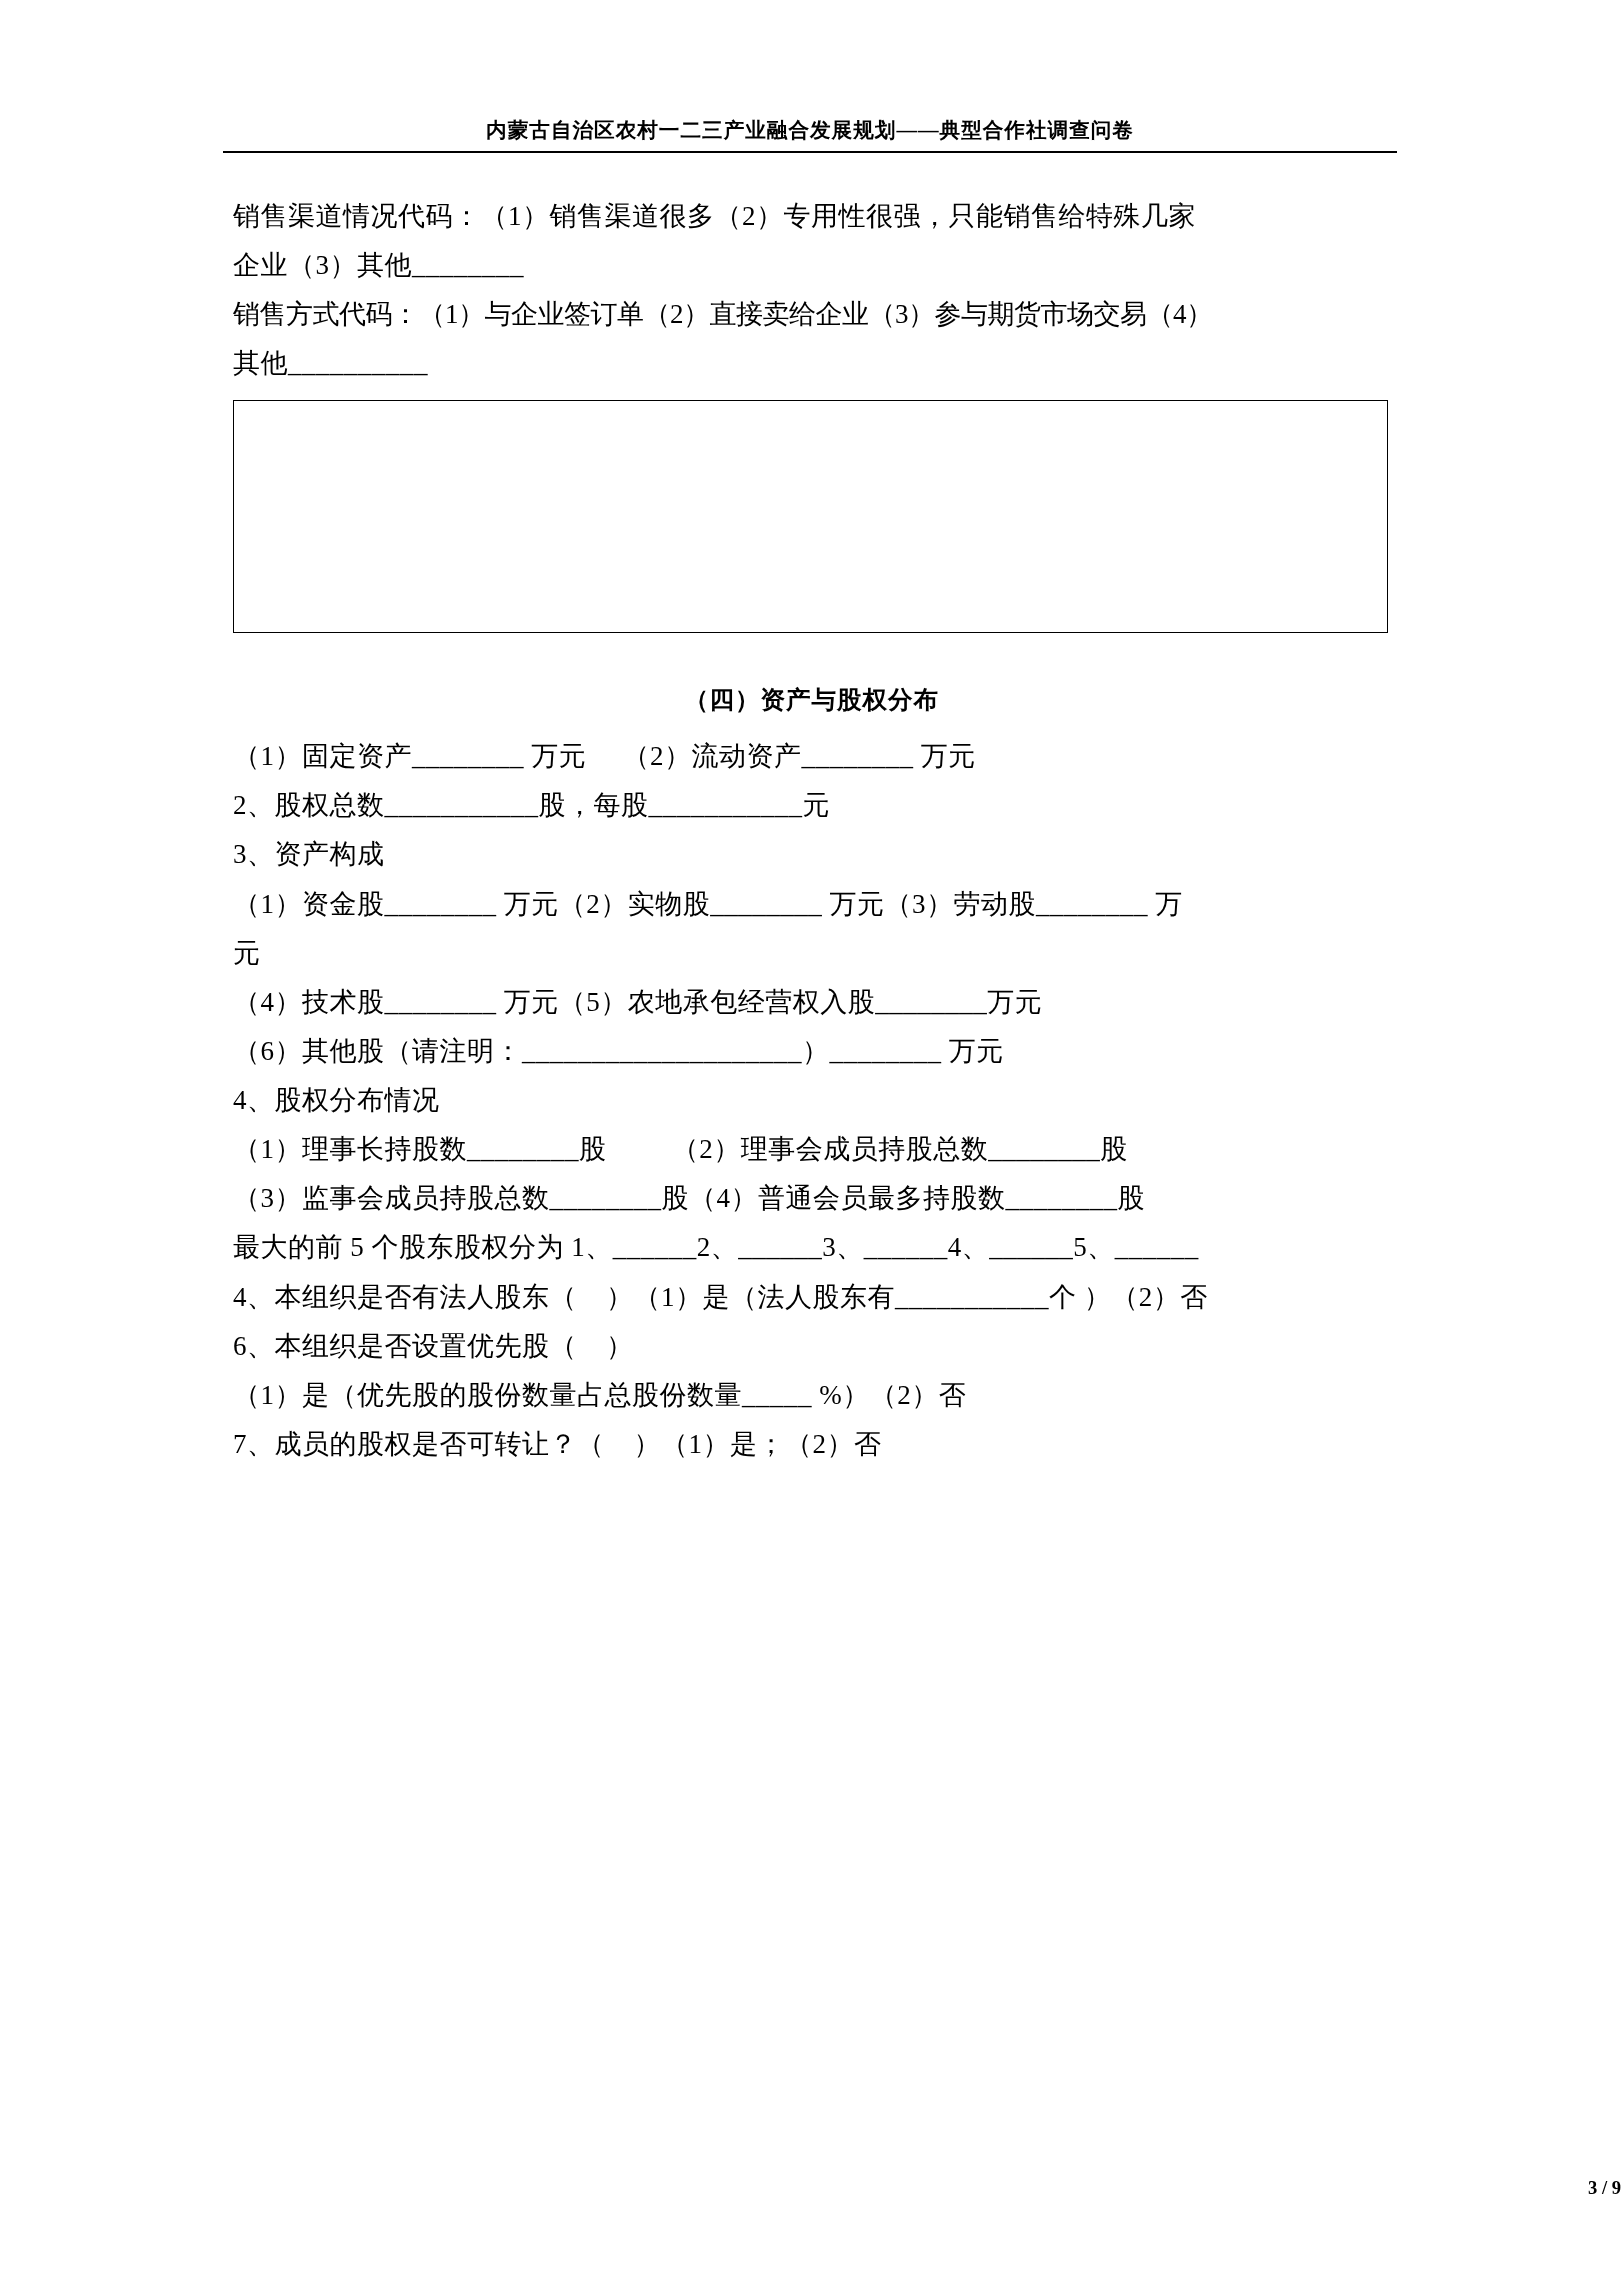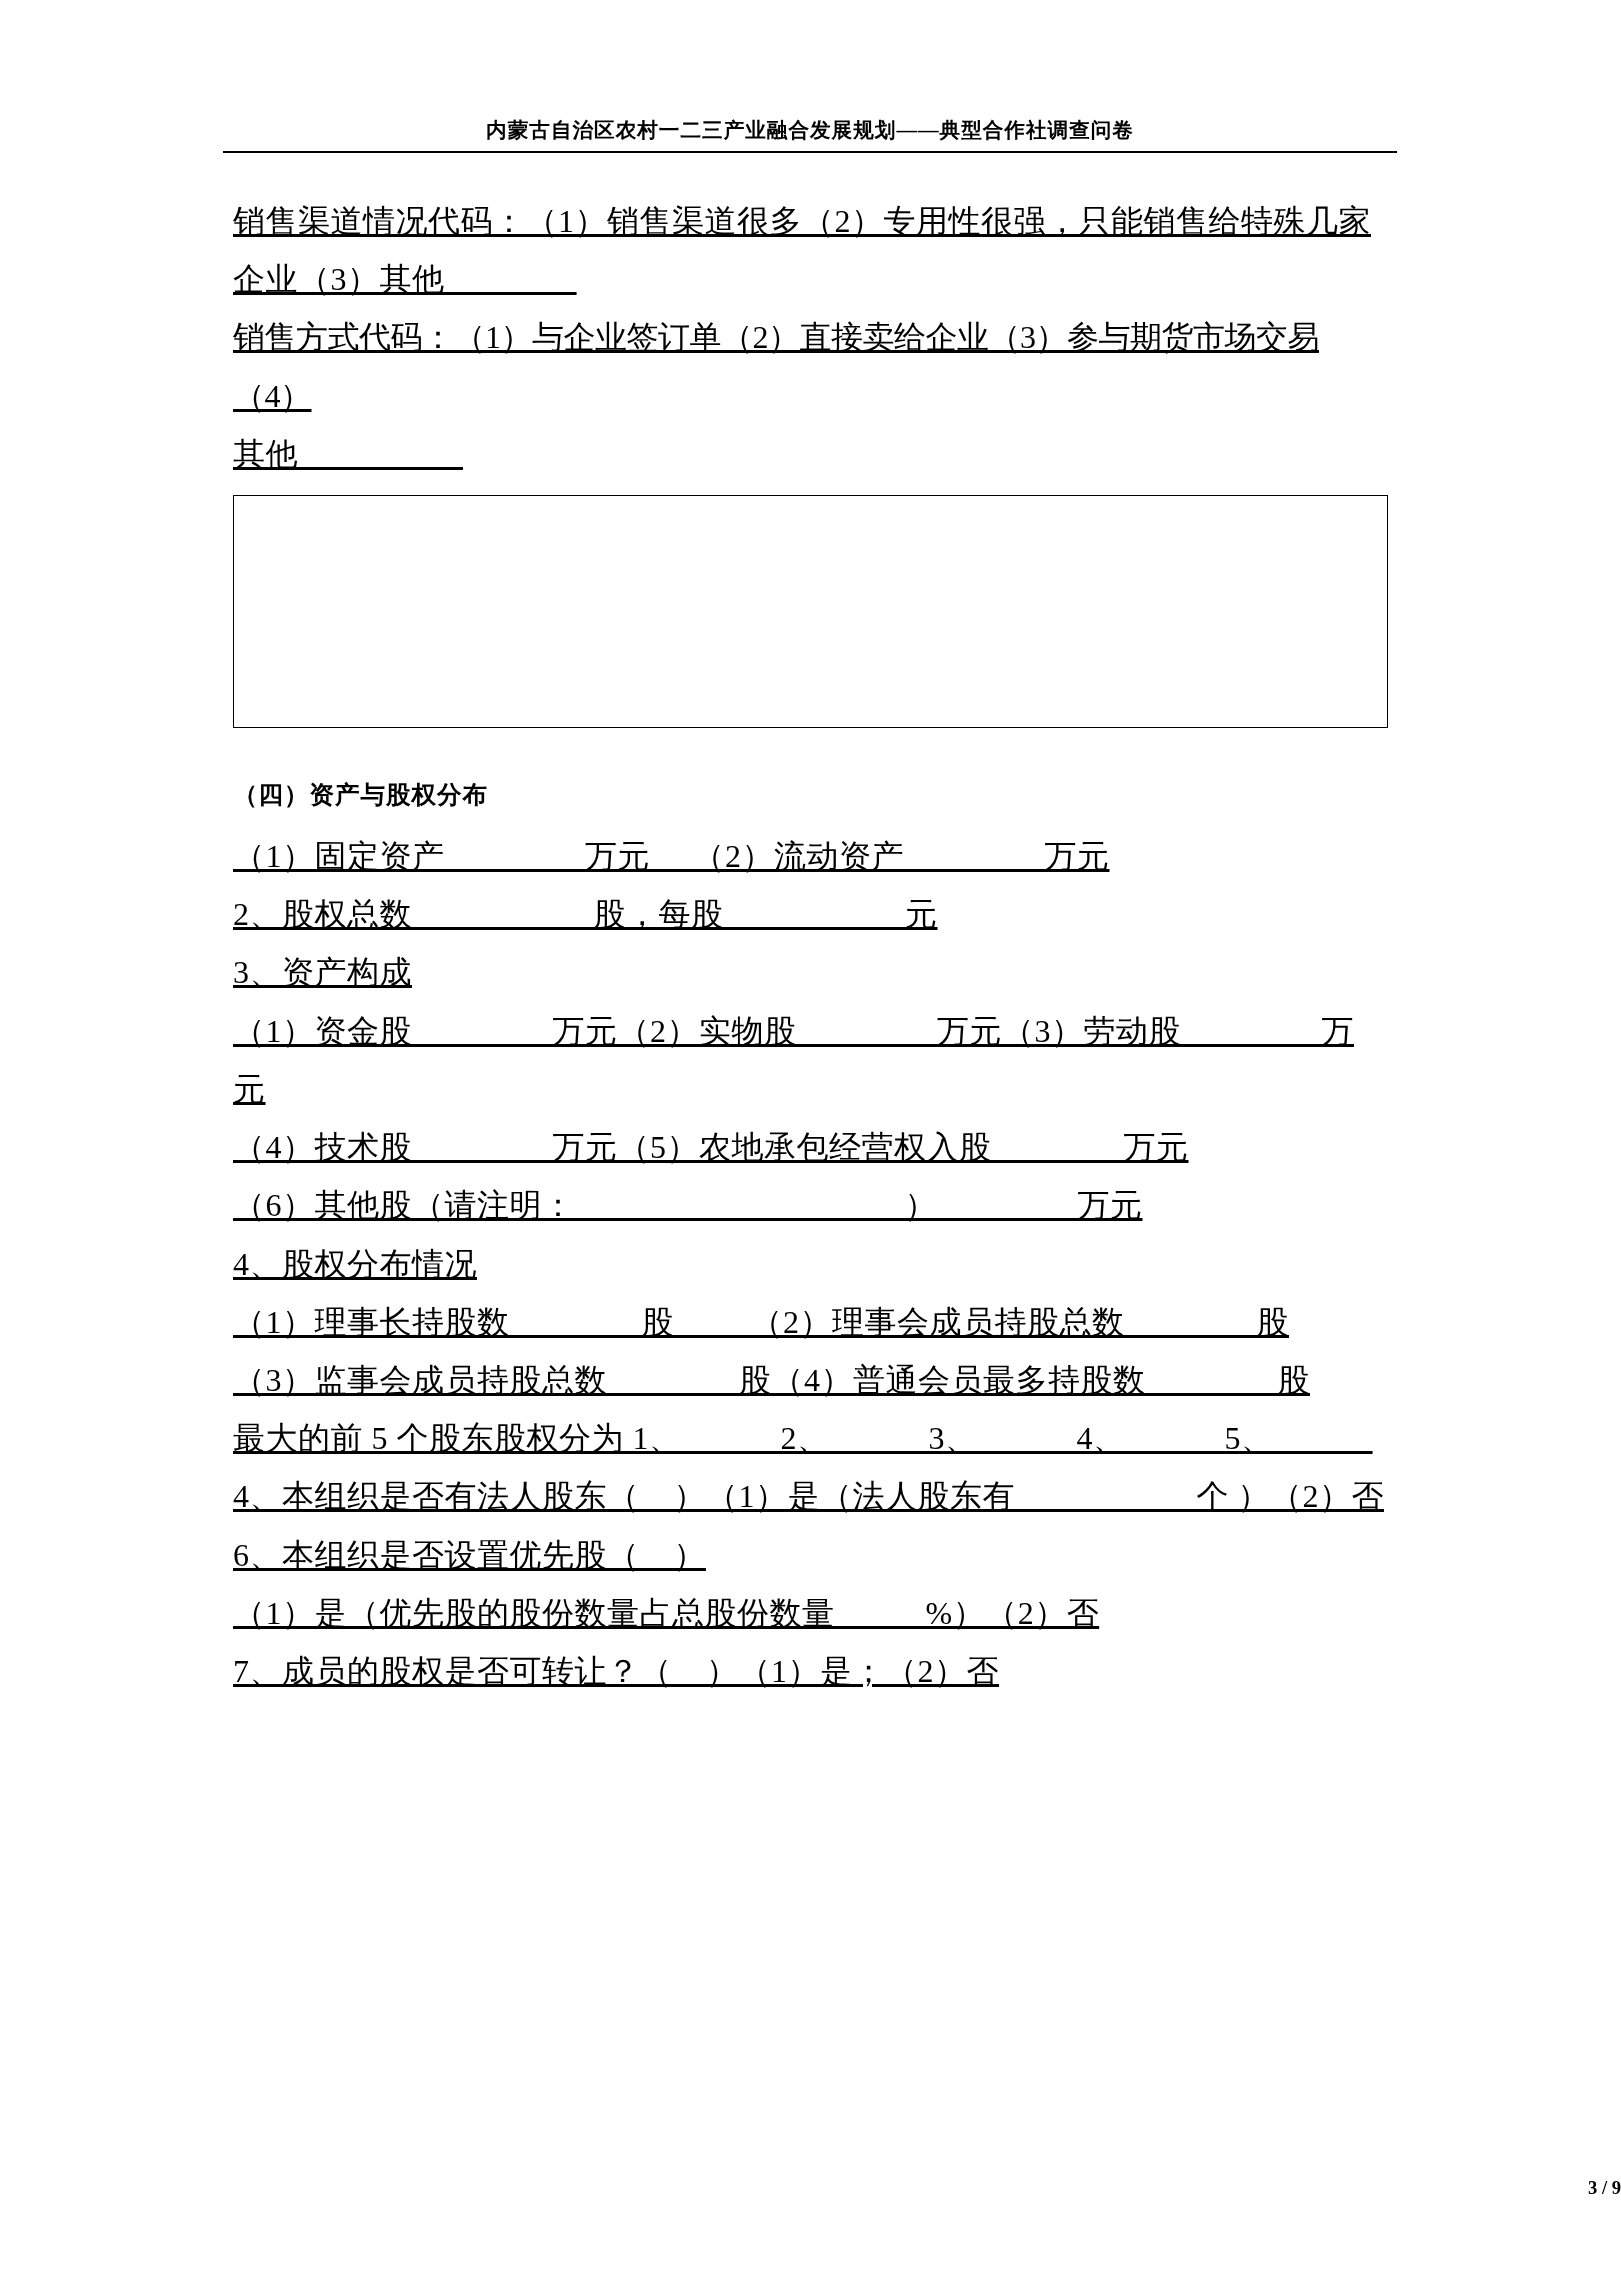--- a/index.html
+++ b/index.html
@@ -39,43 +39,43 @@
     border-bottom: 2px solid #000;
     width: 100%;
   }
   .content {
     position: absolute;
     top: 192px;
     left: 233px;
     width: 1157px;
   }
   .line {
-    font-size: 32px;
+    font-size: 27px;
     line-height: 1.82;
     letter-spacing: 0.5px;
     white-space: pre-wrap;
-    text-decoration: underline;
   }
   .tight {
     letter-spacing: -0.5px;
   }
   .gap-sm { height: 9.8px; }
   .gap-lg { height: 45px; }
   .box {
     border: 1.5px solid #000;
     height: 233px;
     width: 1155px;
     box-sizing: border-box;
     margin-top: 11.8px;
   }
   .section-title {
     font-size: 24.5px;
     font-weight: bold;
     line-height: 1.8;
     letter-spacing: 1px;
+    text-align: center;
   }
   .footer {
     position: absolute;
     bottom: 94px;
     left: 0;
     width: 100%;
     text-align: right;
     font-size: 18.6px;
     font-weight: bold;
     font-family: "Liberation Serif", "DejaVu Serif", serif;

